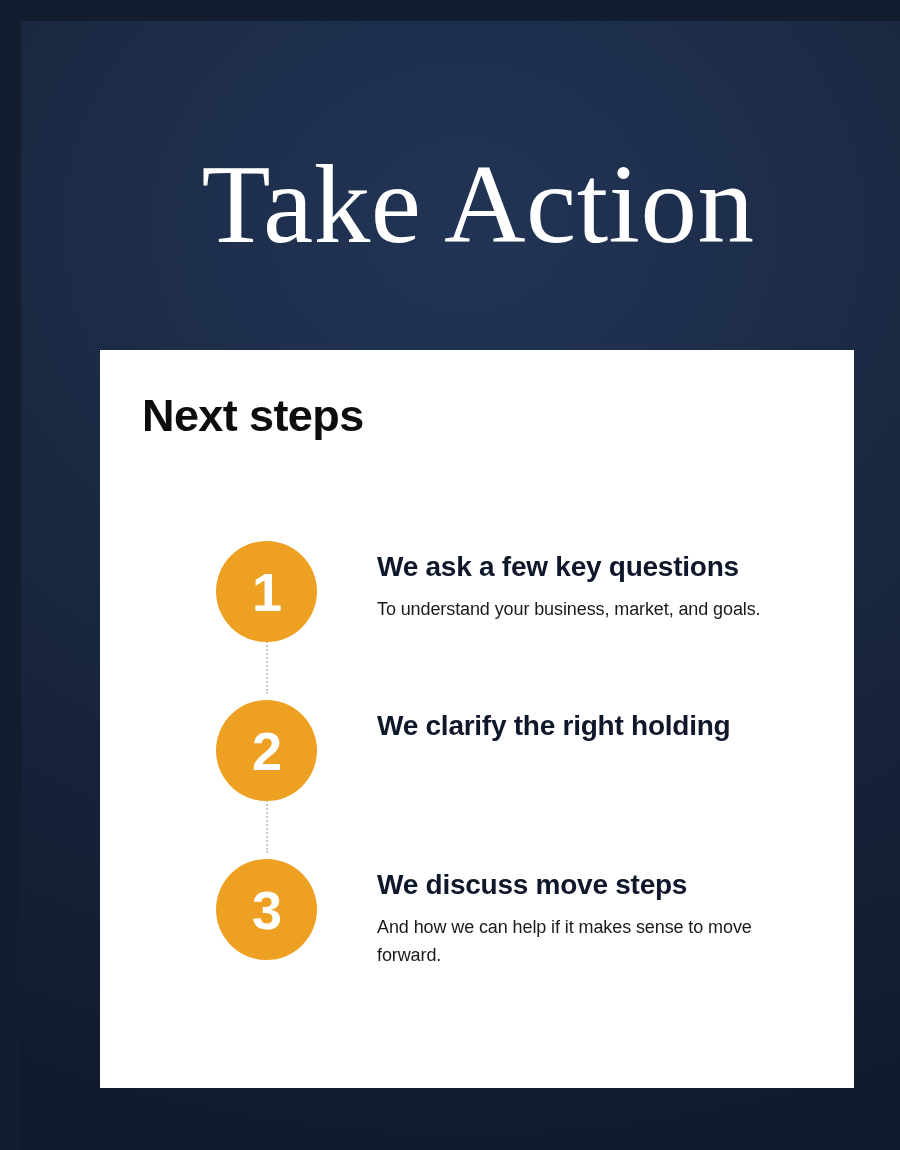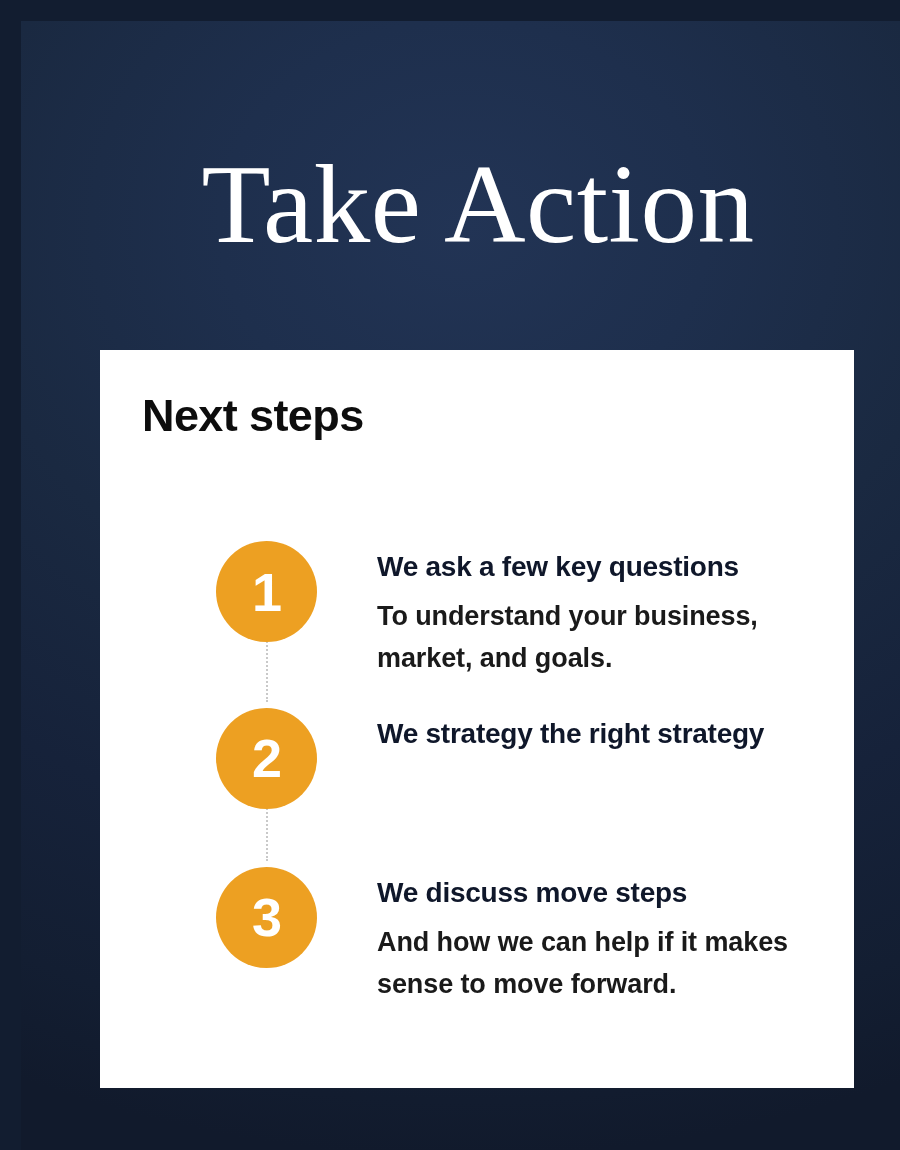--- a/index.html
+++ b/index.html
@@ -123,22 +123,22 @@
   .step-title {
     font-size: 28px;
     font-weight: 700;
     color: #0f172a;
     letter-spacing: -0.25px;
     line-height: 1.2;
     margin-bottom: 11px;
   }
 
   .step-desc {
-    font-size: 27px;
-    font-weight: 700;
+    font-size: 18px;
+    font-weight: 400;
     color: #1a1a1a;
     line-height: 1.58;
     letter-spacing: -0.1px;
     max-width: 500px;
   }
 </style>
 </head>
 <body>
 
 <div id="slide">
@@ -155,21 +155,21 @@
         <div class="badge">1</div>
         <div class="step-body">
           <div class="step-title">We ask a few key questions</div>
           <div class="step-desc">To understand your business, market, and goals.</div>
         </div>
       </div>
 
       <div class="step">
         <div class="badge">2</div>
         <div class="step-body">
-          <div class="step-title">We strategy the right strategy</div>
+          <div class="step-title">We clarify the right holding</div>
         </div>
       </div>
 
       <div class="step">
         <div class="badge">3</div>
         <div class="step-body">
           <div class="step-title">We discuss move steps</div>
           <div class="step-desc">And how we can help if it makes sense to move forward.</div>
         </div>
       </div>

